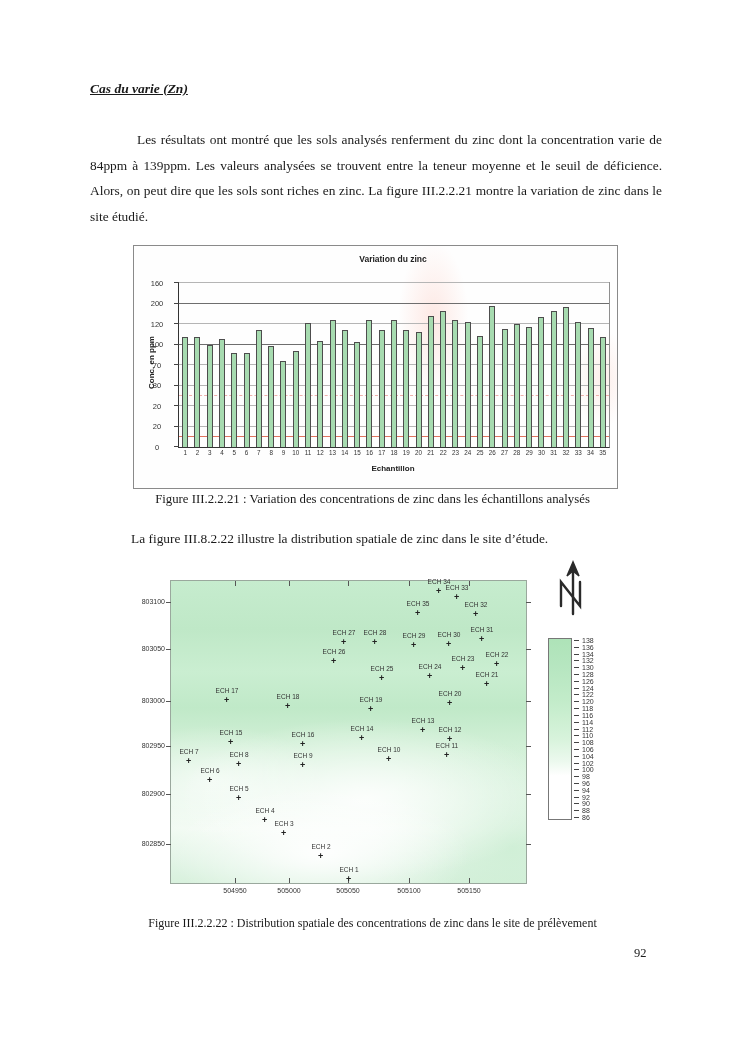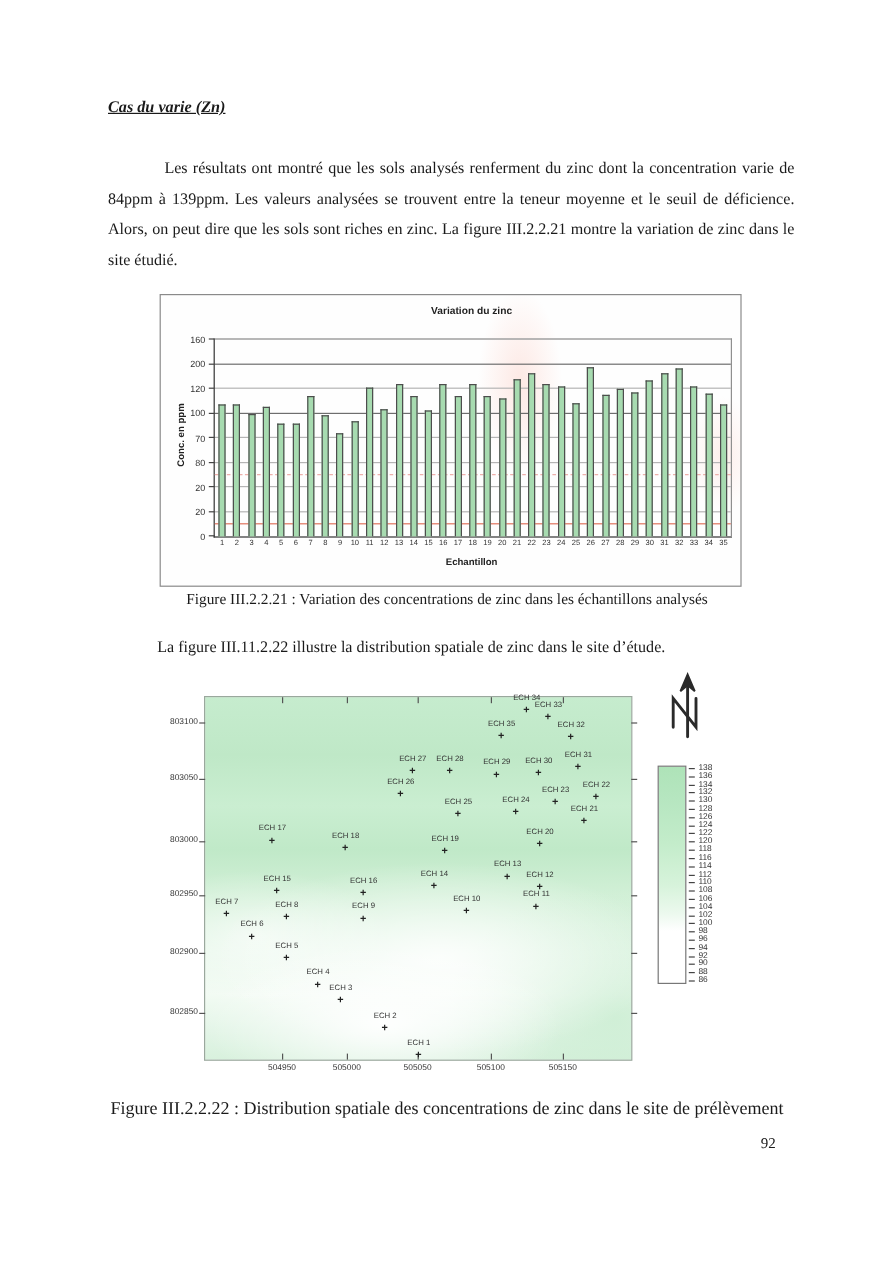--- a/index.html
+++ b/index.html
@@ -21,21 +21,21 @@
         radial-gradient(ellipse 40px 70px at 97% 55%, rgba(252,220,212,0.45), rgba(252,220,212,0) 70%),
         #fefefe;}
   .chart-title{position:absolute;left:44px;top:8px;width:430px;text-align:center;
       font-size:8.5px;font-weight:bold;color:#222;}
   .chart-plot{position:absolute;left:44px;top:36px;width:430px;height:164px;
       border:1px solid #8f8f8f;border-left:1px solid #333;border-bottom:1px solid #333;background:transparent;}
   .gridline{position:absolute;left:0;width:100%;height:0;border-top:1px solid #b5b5b5;}
   .gridline.dark{border-top-color:#6e6e6e;}
   .refline{position:absolute;left:0;width:100%;height:0;border-top:1px solid;}
   .ytick{position:absolute;left:-5px;width:5px;height:0;border-top:1px solid #444;}
-  .yticklab{position:absolute;left:-36px;width:28px;text-align:right;font-size:7.5px;color:#333;}
+  .yticklab{position:absolute;left:-36px;width:28px;text-align:center;font-size:7.5px;color:#333;}
   .bar{position:absolute;bottom:0;width:6px;background:#a7dbb0;border:1px solid #4d4d4d;border-bottom:none;box-sizing:border-box;}
   .xticklab{position:absolute;top:166px;width:12px;text-align:center;font-size:6.3px;color:#333;}
   .chart-xlab{position:absolute;left:44px;top:218px;width:430px;text-align:center;
       font-size:8px;font-weight:bold;color:#222;}
   .chart-ylab{position:absolute;left:-33px;top:112px;width:100px;text-align:center;
       font-size:8px;font-weight:bold;color:#222;transform:rotate(-90deg);}
 
   
   .map-field{position:absolute;left:170px;top:580px;width:355px;height:302px;
       border:1px solid #9aa89d;font-family:"Liberation Sans", sans-serif;
@@ -172,21 +172,21 @@
         <div class="bar" style="left: 408.571px; height: 118.9px; background: rgb(167, 219, 176);"></div>
         <div class="xticklab" style="left: 405.571px;">34</div>
         <div class="bar" style="left: 420.857px; height: 109.675px; background: rgb(167, 219, 176);"></div>
         <div class="xticklab" style="left: 417.857px;">35</div>
       </div>
     <div class="chart-xlab">Echantillon</div>
   </div>
 
   <div class="figcap" style="top:492px;">Figure III.2.2.21 : Variation des concentrations de zinc dans les échantillons analysés</div>
 
-  <div class="between">La figure III.11.2.22 illustre la distribution spatiale de zinc dans le site d’étude.</div>
+  <div class="between">La figure III.8.2.22 illustre la distribution spatiale de zinc dans le site d’étude.</div>
 
   <div class="map-field">
       <div class="map-ytick-l" style="top: 21px;"></div>
       <div class="map-ytick-r" style="top: 21px;"></div>
       <div class="map-yticklab" style="top: 17px;">803100</div>
       <div class="map-ytick-l" style="top: 68px;"></div>
       <div class="map-ytick-r" style="top: 68px;"></div>
       <div class="map-yticklab" style="top: 64px;">803050</div>
       <div class="map-ytick-l" style="top: 120px;"></div>
       <div class="map-ytick-r" style="top: 120px;"></div>
@@ -348,17 +348,17 @@
         <div class="legend-lab" style="top: 160.577px;">92</div>
         <div class="legend-tick" style="top: 167.385px;"></div>
         <div class="legend-lab" style="top: 167.385px;">90</div>
         <div class="legend-tick" style="top: 174.192px;"></div>
         <div class="legend-lab" style="top: 174.192px;">88</div>
         <div class="legend-tick" style="top: 181px;"></div>
         <div class="legend-lab" style="top: 181px;">86</div>
       </div>
   </div>
 
-  <div class="figcap" style="top:916px;font-size:15px;">Figure III.2.2.22 : Distribution spatiale des concentrations de zinc dans le site de prélèvement</div>
+  <div class="figcap" style="top:916px;font-size:12px;">Figure III.2.2.22 : Distribution spatiale des concentrations de zinc dans le site de prélèvement</div>
 
   <div class="pagenum">92</div>
 
 </div>
 
 </body></html>

